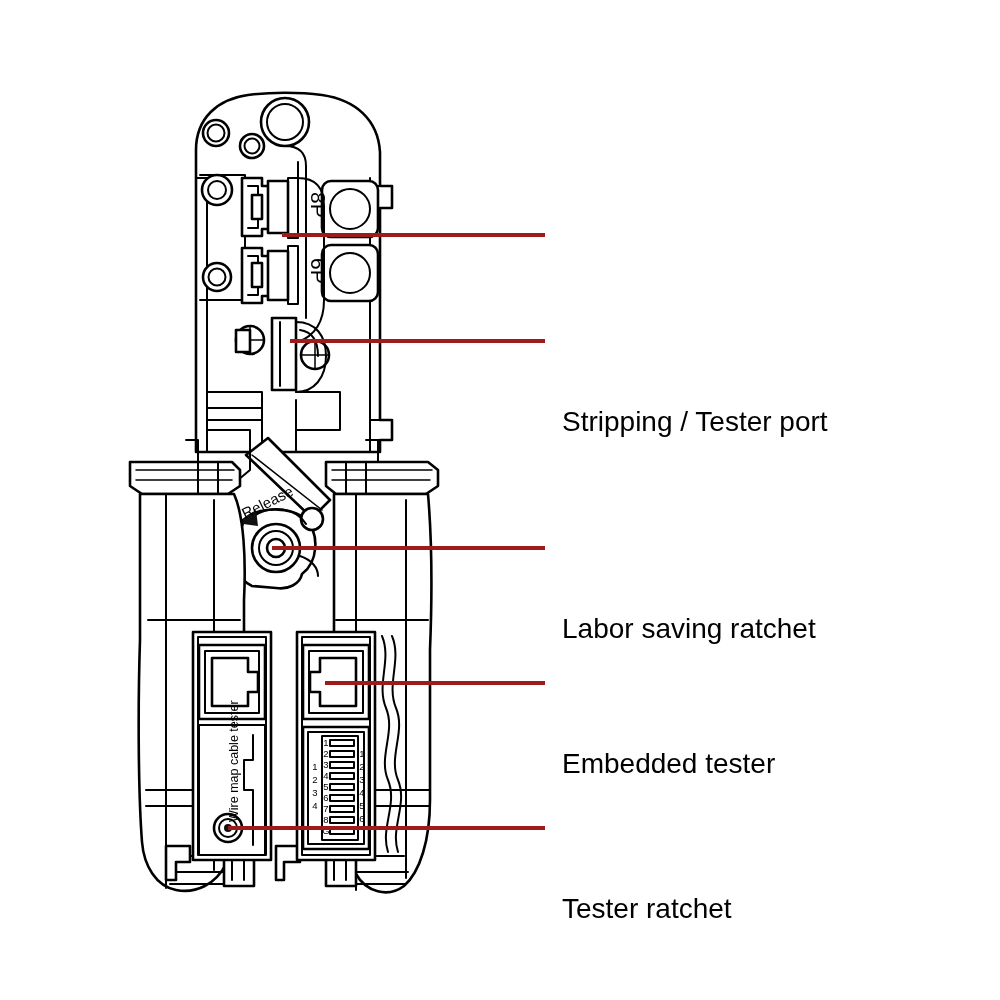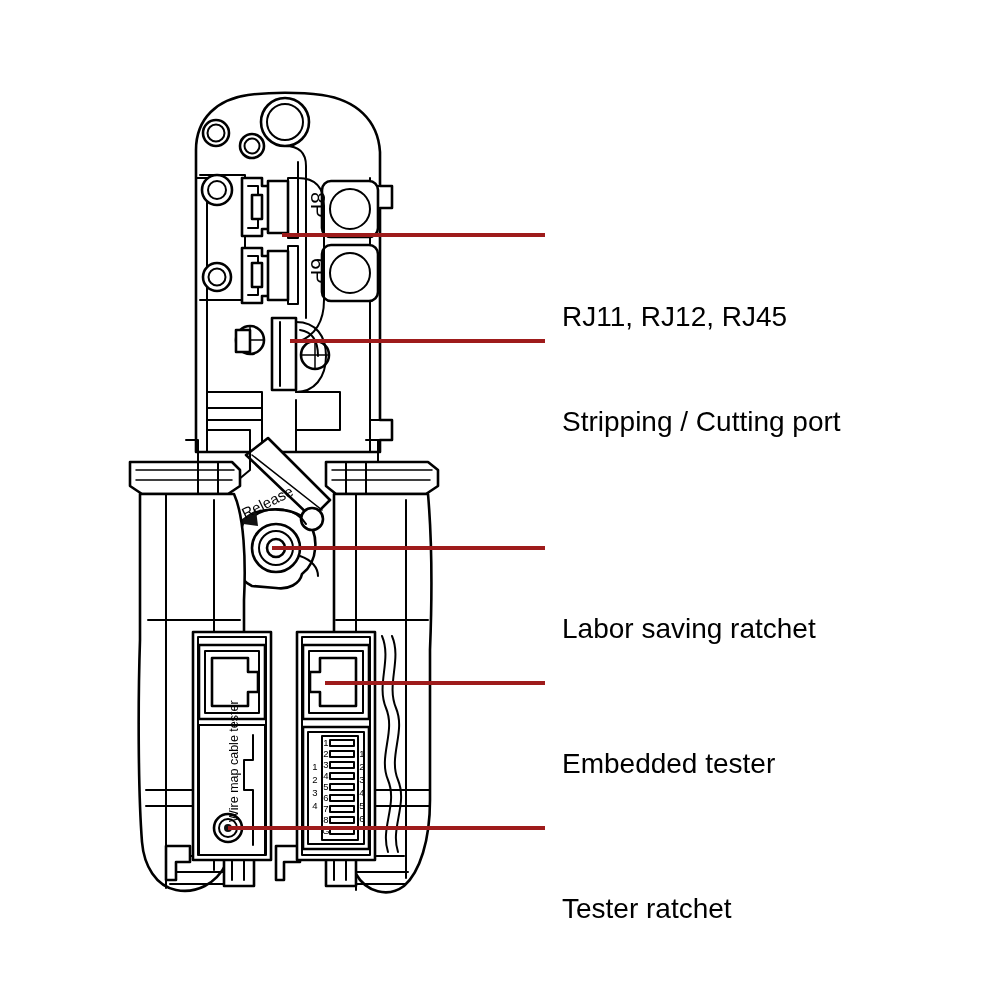--- a/index.html
+++ b/index.html
@@ -267,25 +267,24 @@
     <g id="leader-lines">
         <line x1="282" y1="235" x2="545" y2="235" class="lead"></line>
         <line x1="290" y1="341" x2="545" y2="341" class="lead"></line>
         <line x1="272" y1="548" x2="545" y2="548" class="lead"></line>
         <line x1="325" y1="683" x2="545" y2="683" class="lead"></line>
         <line x1="228" y1="828" x2="545" y2="828" class="lead"></line>
       </g>
   </svg>
 
   <div class="callout-label" style="left:562px;top:219px;">
-    <div>RJ11, RJ12, RJ45</div>
   </div>
 
   <div class="callout-label" style="left:562px;top:324px;">
-    <div>Stripping / Cutting port</div>
+    <div>Stripping / Tester port</div>
   </div>
 
   <div class="callout-label" style="left:562px;top:531px;">
     <div>Labor saving ratchet</div>
   </div>
 
   <div class="callout-label" style="left:562px;top:666px;">
     <div>Embedded tester</div>
   </div>
 

